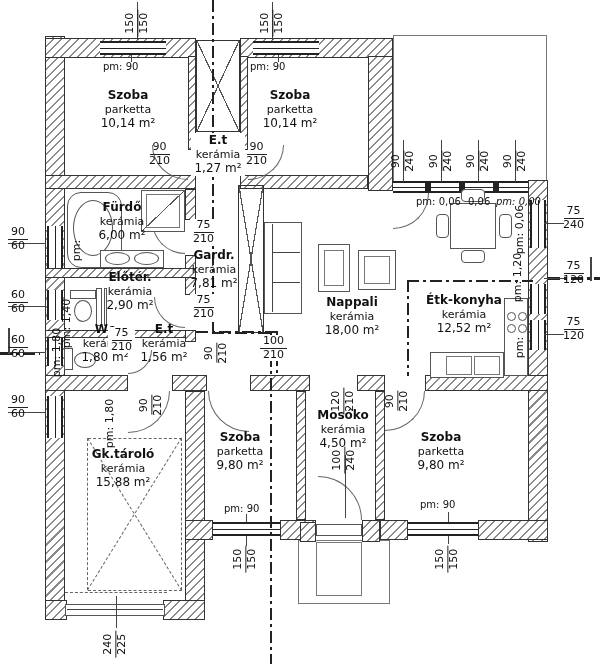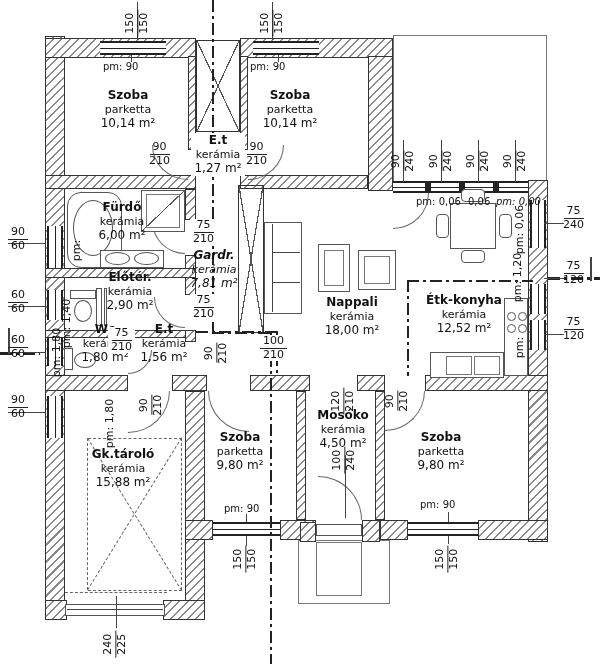--- a/index.html
+++ b/index.html
@@ -212,21 +212,21 @@
   <div class="room" style="left:72px;top:200px;width:100px;">
     <div class="rl-name">Fürdő</div>
     <div class="rl-floor">kerámia</div>
     <div class="rl-area">6,00 m²</div>
   </div>
   <div class="room" style="left:80px;top:270px;width:100px;">
     <div class="rl-name">Előtér.</div>
     <div class="rl-floor">kerámia</div>
     <div class="rl-area">2,90 m²</div>
   </div>
-  <div class="room" style="left:186px;top:248px;width:56px;font-style:italic;">
+  <div class="room" style="left:186px;top:248px;width:56px;">
     <div class="rl-name">Gardr.</div>
     <div class="rl-floor">kerámia</div>
     <div class="rl-area">7,81 m²</div>
   </div>
   <div class="room" style="left:75px;top:322px;width:60px;">
     <div class="rl-name">Wc</div>
     <div class="rl-floor">kerámia</div>
     <div class="rl-area">1,80 m²</div>
   </div>
   <div class="room" style="left:135px;top:322px;width:58px;">

